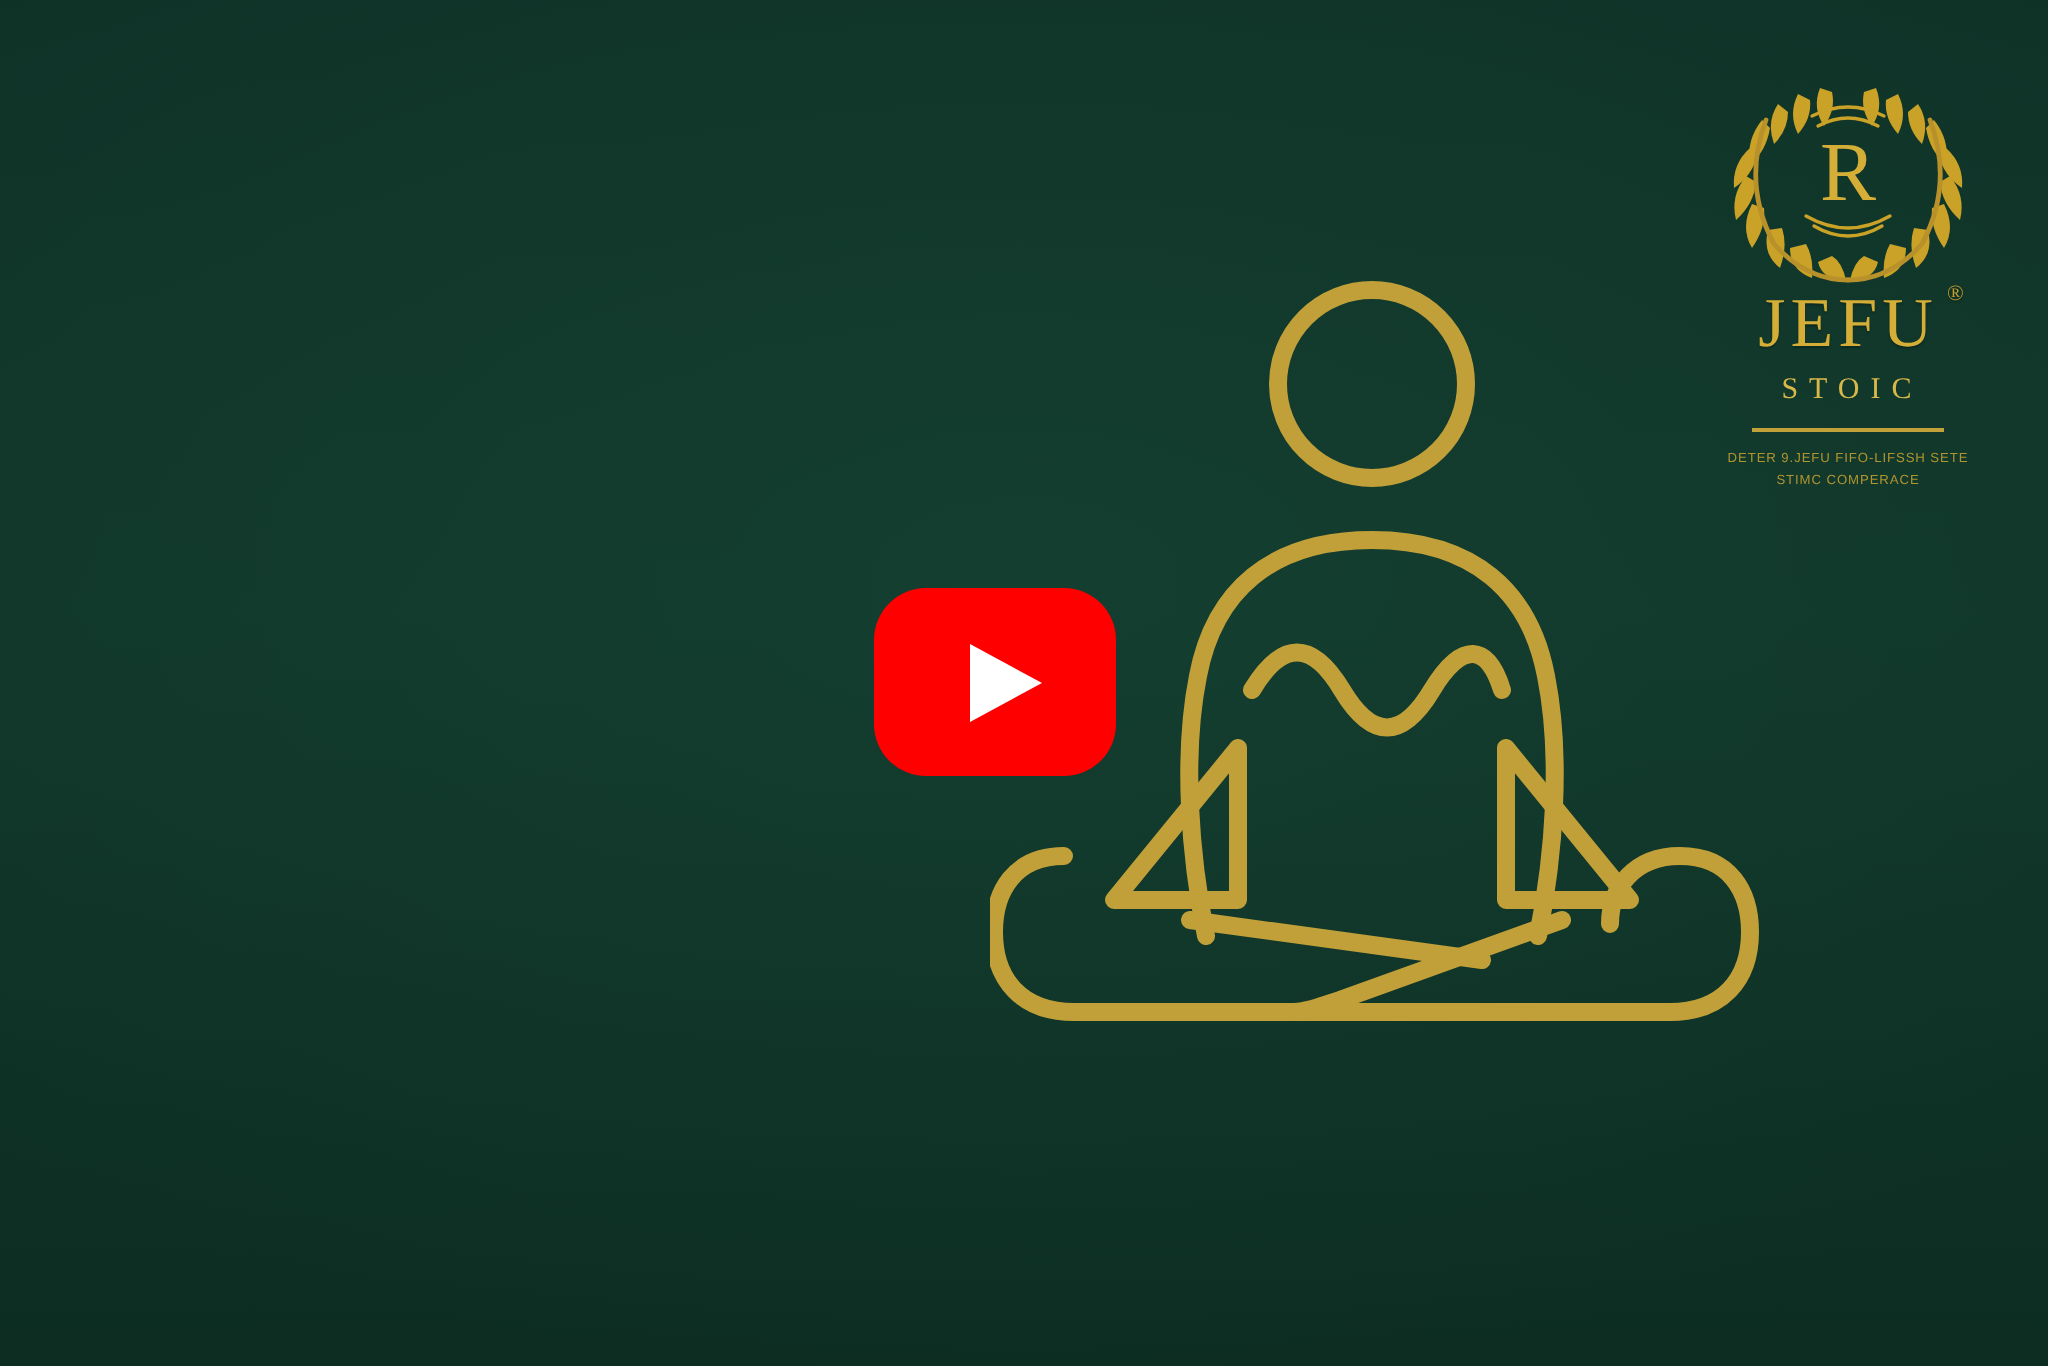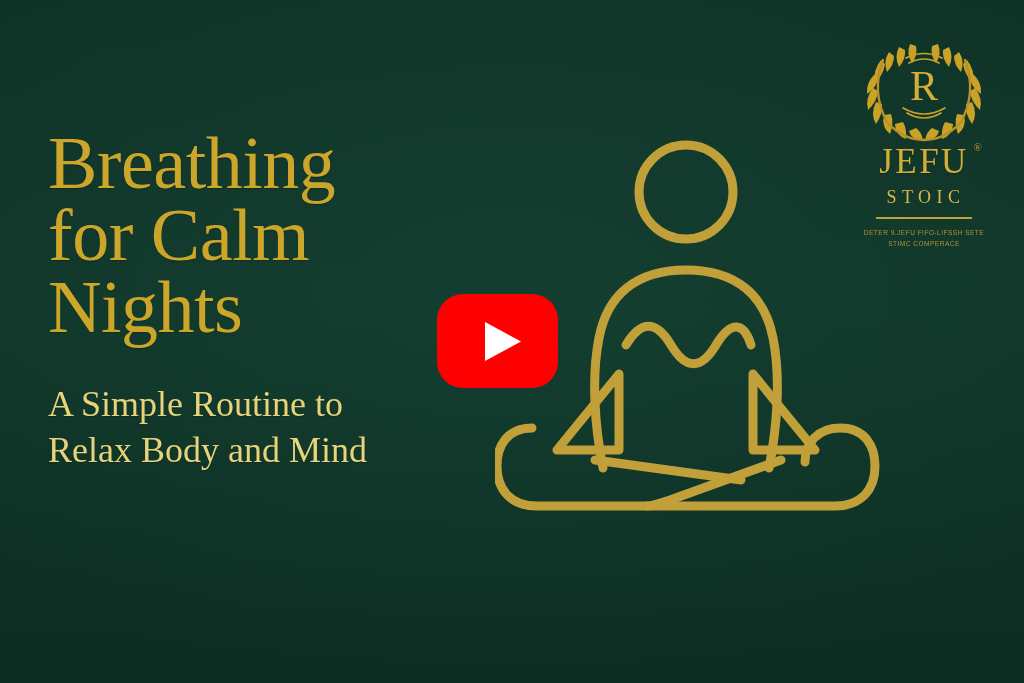--- a/index.html
+++ b/index.html
@@ -96,21 +96,21 @@
   #brand-registered {
     position: absolute;
     top: -2px;
     right: -13px;
     font-size: 11px;
     letter-spacing: 0;
     color: #c79f2e;
   }
   #brand-subname {
     color: #d9b84a;
-    font-size: 18px;
+    font-size: 15px;
     letter-spacing: 5.5px;
     line-height: 1;
     margin-top: 9px;
     padding-left: 4px;
   }
   #brand-divider {
     width: 96px;
     height: 1.6px;
     background: #c2a03a;
     margin: 11px auto 0 auto;
@@ -126,27 +126,20 @@
     opacity: 0.95;
   }
 </style>
 </head>
 <body>
 
 <div id="slide">
 
   <div id="bg-vignette"></div>
 
-  <div id="text-block">
-    <h1 id="headline">Breathing
-for Calm
-Nights</h1>
-    <p id="subhead">A Simple Routine to
-Relax Body and Mind</p>
-  </div>
 
   <div id="play-button">
     <svg viewBox="0 0 121 94" width="121" height="94" aria-hidden="true">
       <rect x="0" y="0" width="121" height="94" rx="26" ry="26" fill="#ff0000"></rect>
       <path d="M48 28 L84 47.5 L48 67 Z" fill="#ffffff"></path>
     </svg>
   </div>
 
   <div id="meditation-figure">
     <svg viewBox="0 0 390 400" width="390" height="400" aria-hidden="true">

